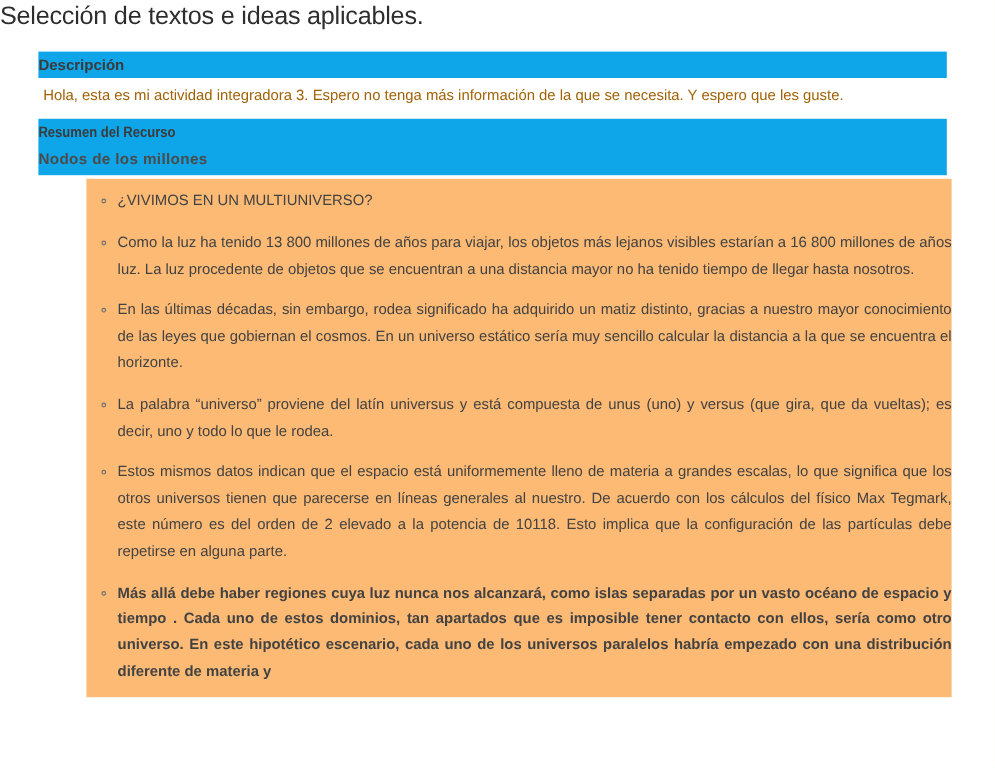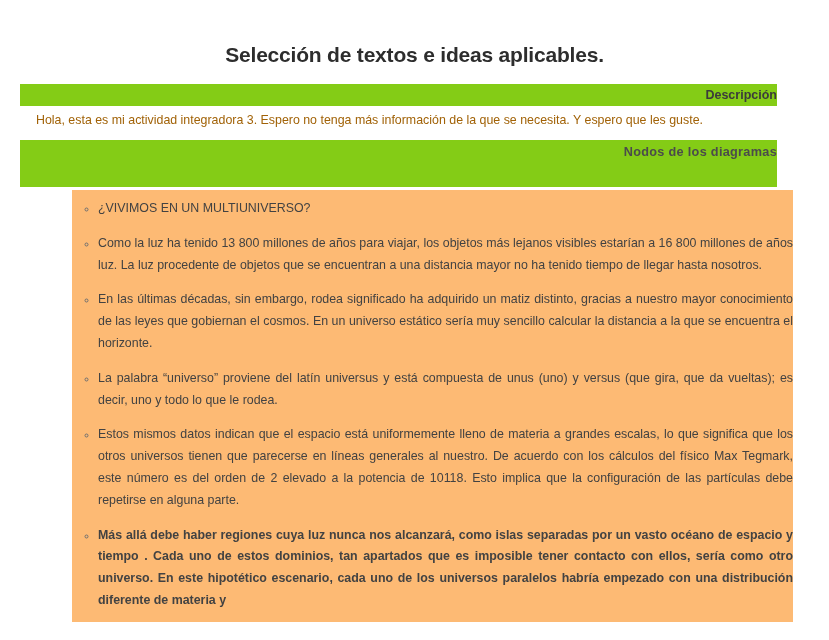--- a/index.html
+++ b/index.html
@@ -8,34 +8,32 @@
     background: #ffffff;
   }
   body {
     width: 829px;
     height: 640px;
     overflow: hidden;
     font-family: "Liberation Sans", sans-serif;
     -webkit-font-smoothing: antialiased;
   }
   .page-title {
-    padding-top: 41px;
     height: 27px;
     line-height: 27px;
-    text-align: center;
+    text-align: left;
     font-size: 21px;
-    font-weight: bold;
+    font-weight: normal;
     letter-spacing: -0.2px;
     color: #2d2d2d;
   }
   .band {
-    margin-left: 20px;
+    margin-left: 32px;
     width: 757px;
-    background: #84cc16;
-    text-align: right;
+    background: #0ea5e9;
   }
   .sect-header {
     margin-top: 16px;
     height: 22px;
     line-height: 22px;
     font-size: 12.5px;
     font-weight: bold;
     color: #3b3b3b;
   }
   .body-row {
@@ -105,22 +103,25 @@
 
 <div class="page-title">Selección de textos e ideas aplicables.</div>
 
 <div class="band sect-header">
   <span>Descripción</span>
 </div>
 
 <div class="body-row">Hola, esta es mi actividad integradora 3. Espero no tenga más información de la que se necesita. Y espero que les guste.</div>
 
 <div class="band sect-header2">
+  <div class="row-resumen">
+    <span class="condensed">Resumen del Recurso</span>
+  </div>
   <div class="row-nodos">
-    <span>Nodos de los diagramas</span>
+    <span>Nodos de los millones</span>
   </div>
 </div>
 
 <div class="content-band">
   <ul class="node-list">
     <li class="caps-item">¿VIVIMOS EN UN MULTIUNIVERSO?</li>
     <li>Como la luz ha tenido 13 800 millones de años para viajar, los objetos más lejanos visibles estarían a 16 800 millones de años luz. La luz procedente de objetos que se encuentran a una distancia mayor no ha tenido tiempo de llegar hasta nosotros.</li>
     <li>En las últimas décadas, sin embargo, rodea significado ha adquirido un matiz distinto, gracias a nuestro mayor conocimiento de las leyes que gobiernan el cosmos. En un universo estático sería muy sencillo calcular la distancia a la que se encuentra el horizonte.</li>
     <li>La palabra “universo” proviene del latín universus y está compuesta de unus (uno) y versus (que gira, que da vueltas); es decir, uno y todo lo que le rodea.</li>
     <li>Estos mismos datos indican que el espacio está uniformemente lleno de materia a grandes escalas, lo que significa que los otros universos tienen que parecerse en líneas generales al nuestro. De acuerdo con los cálculos del físico Max Tegmark, este número es del orden de 2 elevado a la potencia de 10118. Esto implica que la configuración de las partículas debe repetirse en alguna parte.</li>

